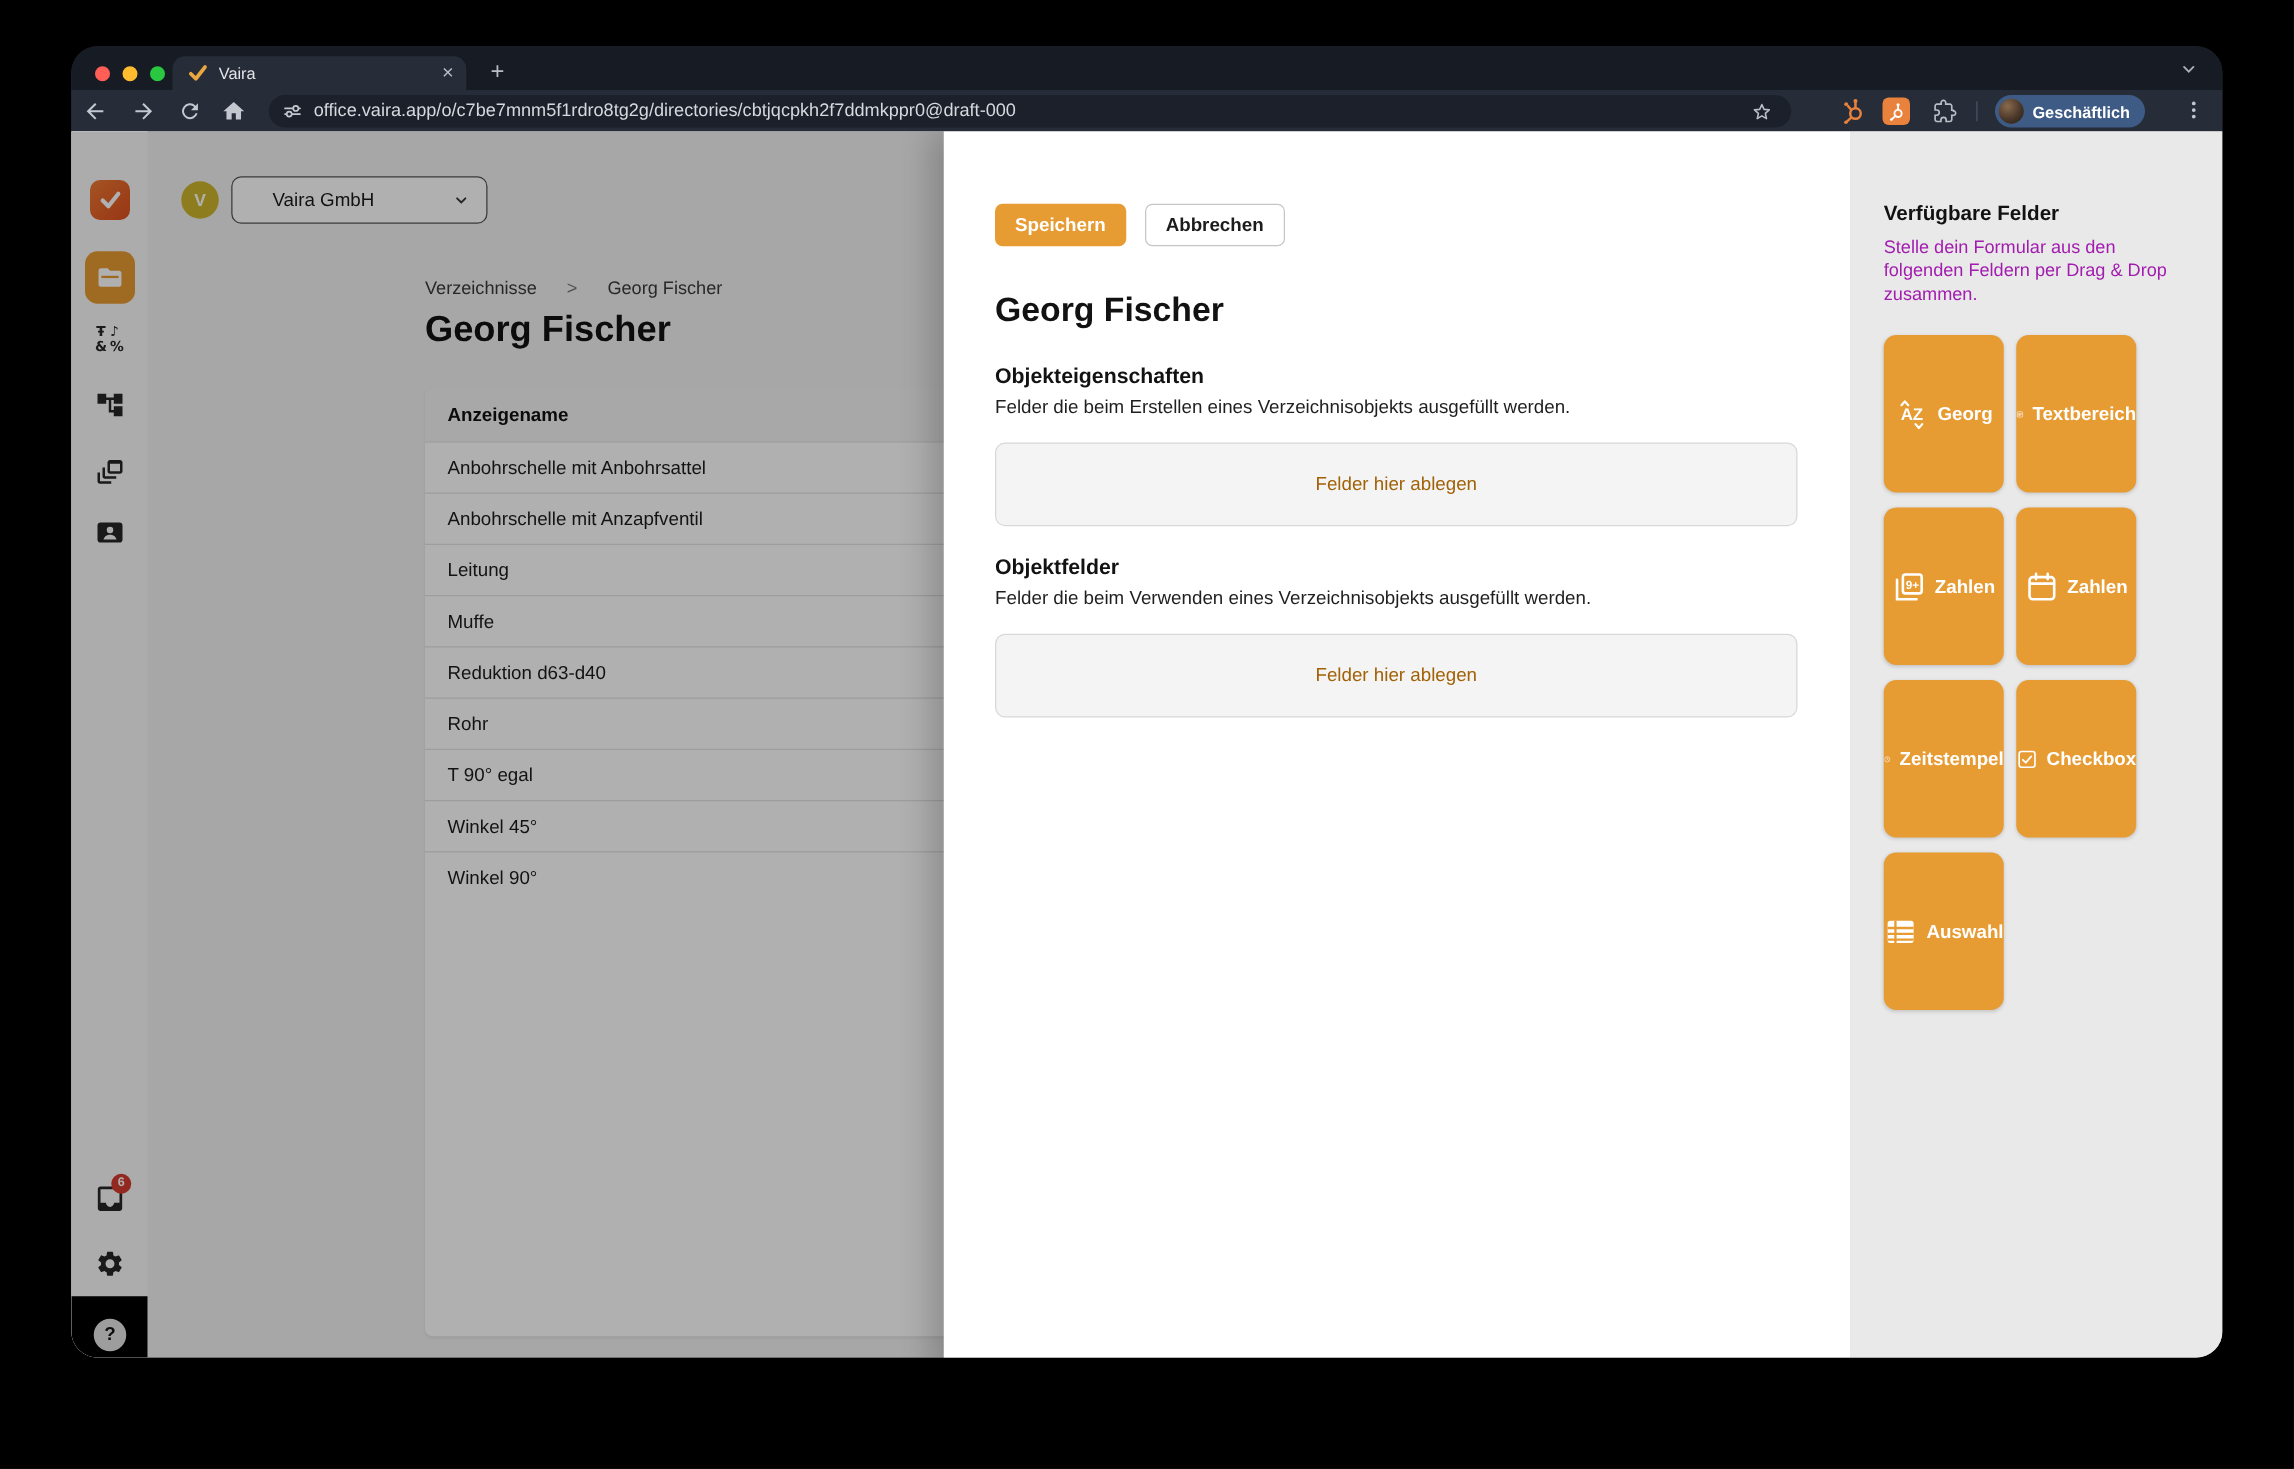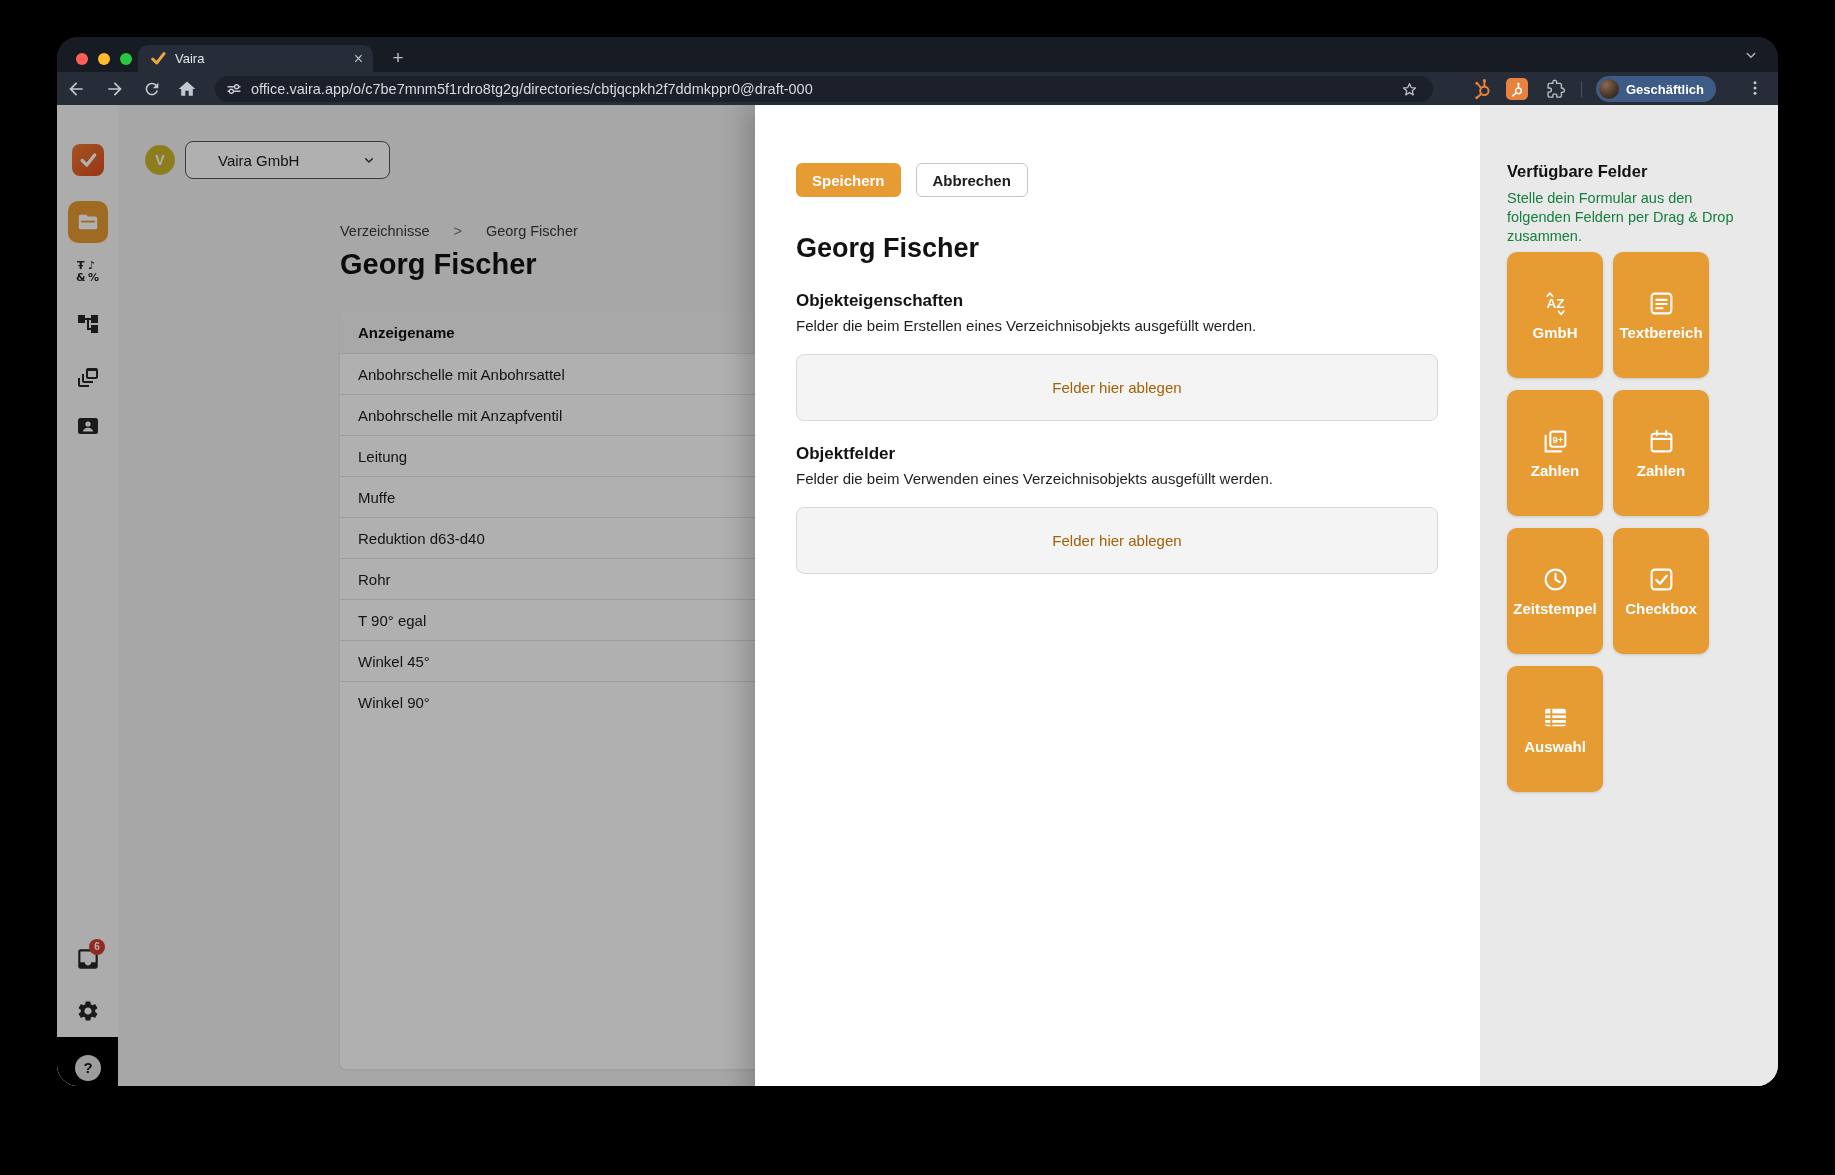--- a/index.html
+++ b/index.html
@@ -61,23 +61,23 @@
   .btn-primary { background:#e79b33; color:#fff; }
   .btn-secondary { background:#fff; color:#1c1c1c; border:1px solid #c5c5c5; }
   .drawer-title { font-size:27px; font-weight:800; color:#121212; margin-bottom:27px; }
   .sec-h { font-size:17px; font-weight:bold; color:#121212; margin-bottom:6px; }
   .sec-p { font-size:15px; color:#1f1f1f; margin-bottom:20px; }
   .dropzone { height:67px; background:#f4f4f4; border:1px solid #d8d8d8; border-radius:8px; display:flex; align-items:center; justify-content:center; font-size:15px; color:#a16207; margin-bottom:23px; }
 
   
   .fields-panel { position:absolute; left:1423px; top:0; width:298px; height:996px; background:#e9e9e9; z-index:10; padding:57px 25px 0 27px; }
   .fp-title { font-size:16.5px; font-weight:bold; color:#121212; margin-bottom:8px; }
-  .fp-desc { font-size:14.5px; line-height:19px; color:#15803d; margin-bottom:6px; width:228px; }
+  .fp-desc { font-size:14.5px; line-height:19px; color:#a21caf; margin-bottom:22px; width:228px; }
   .cards { display:grid; grid-template-columns:96px 96px; gap:12px 10px; }
-  .fcard { width:96px; height:126px; background:#e79b33; border-radius:10px; display:flex; flex-direction:column; align-items:center; justify-content:center; gap:7px; box-shadow:0 1px 3px rgba(0,0,0,.15); cursor:grab; }
+  .fcard { width:96px; height:126px; background:#e79b33; border-radius:10px; display:flex; flex-direction:row; align-items:center; justify-content:center; gap:7px; box-shadow:0 1px 3px rgba(0,0,0,.15); cursor:grab; }
   .fcard .lbl { color:#fff; font-size:15px; font-weight:600; }
 </style>
 </head>
 <body>
 
 <div class="window">
 
   <div class="tabstrip">
     <div class="traffic t-red"></div>
     <div class="traffic t-yellow"></div>
@@ -271,21 +271,21 @@
       <div class="fp-title">Verfügbare Felder</div>
       <div class="fp-desc">Stelle dein Formular aus den folgenden Feldern per Drag &amp; Drop zusammen.</div>
       <div class="cards">
 
         <div class="fcard">
           <svg width="27" height="27" viewBox="0 0 26 26">
             <text x="13" y="17.5" text-anchor="middle" font-size="13" font-weight="bold" fill="#fff" font-family="Liberation Sans">AZ</text>
             <path d="M5 6l2.6-3L10.2 6" fill="none" stroke="#fff" stroke-width="1.7" stroke-linecap="round" stroke-linejoin="round"></path>
             <path d="M15.8 20.5l2.6 3 2.6-3" fill="none" stroke="#fff" stroke-width="1.7" stroke-linecap="round" stroke-linejoin="round"></path>
           </svg>
-          <div class="lbl">GmbH</div>
+          <div class="lbl">Georg</div>
         </div>
 
         <div class="fcard">
           <svg width="27" height="27" viewBox="0 0 26 26">
             <rect x="3.5" y="3.5" width="19" height="19" rx="3" fill="none" stroke="#fff" stroke-width="2"></rect>
             <g stroke="#fff" stroke-width="2" stroke-linecap="round">
                 <line x1="8" y1="9.5" x2="18" y2="9.5"></line>
                 <line x1="8" y1="13.5" x2="18" y2="13.5"></line>
                 <line x1="8" y1="17.5" x2="14" y2="17.5"></line>
               </g>

